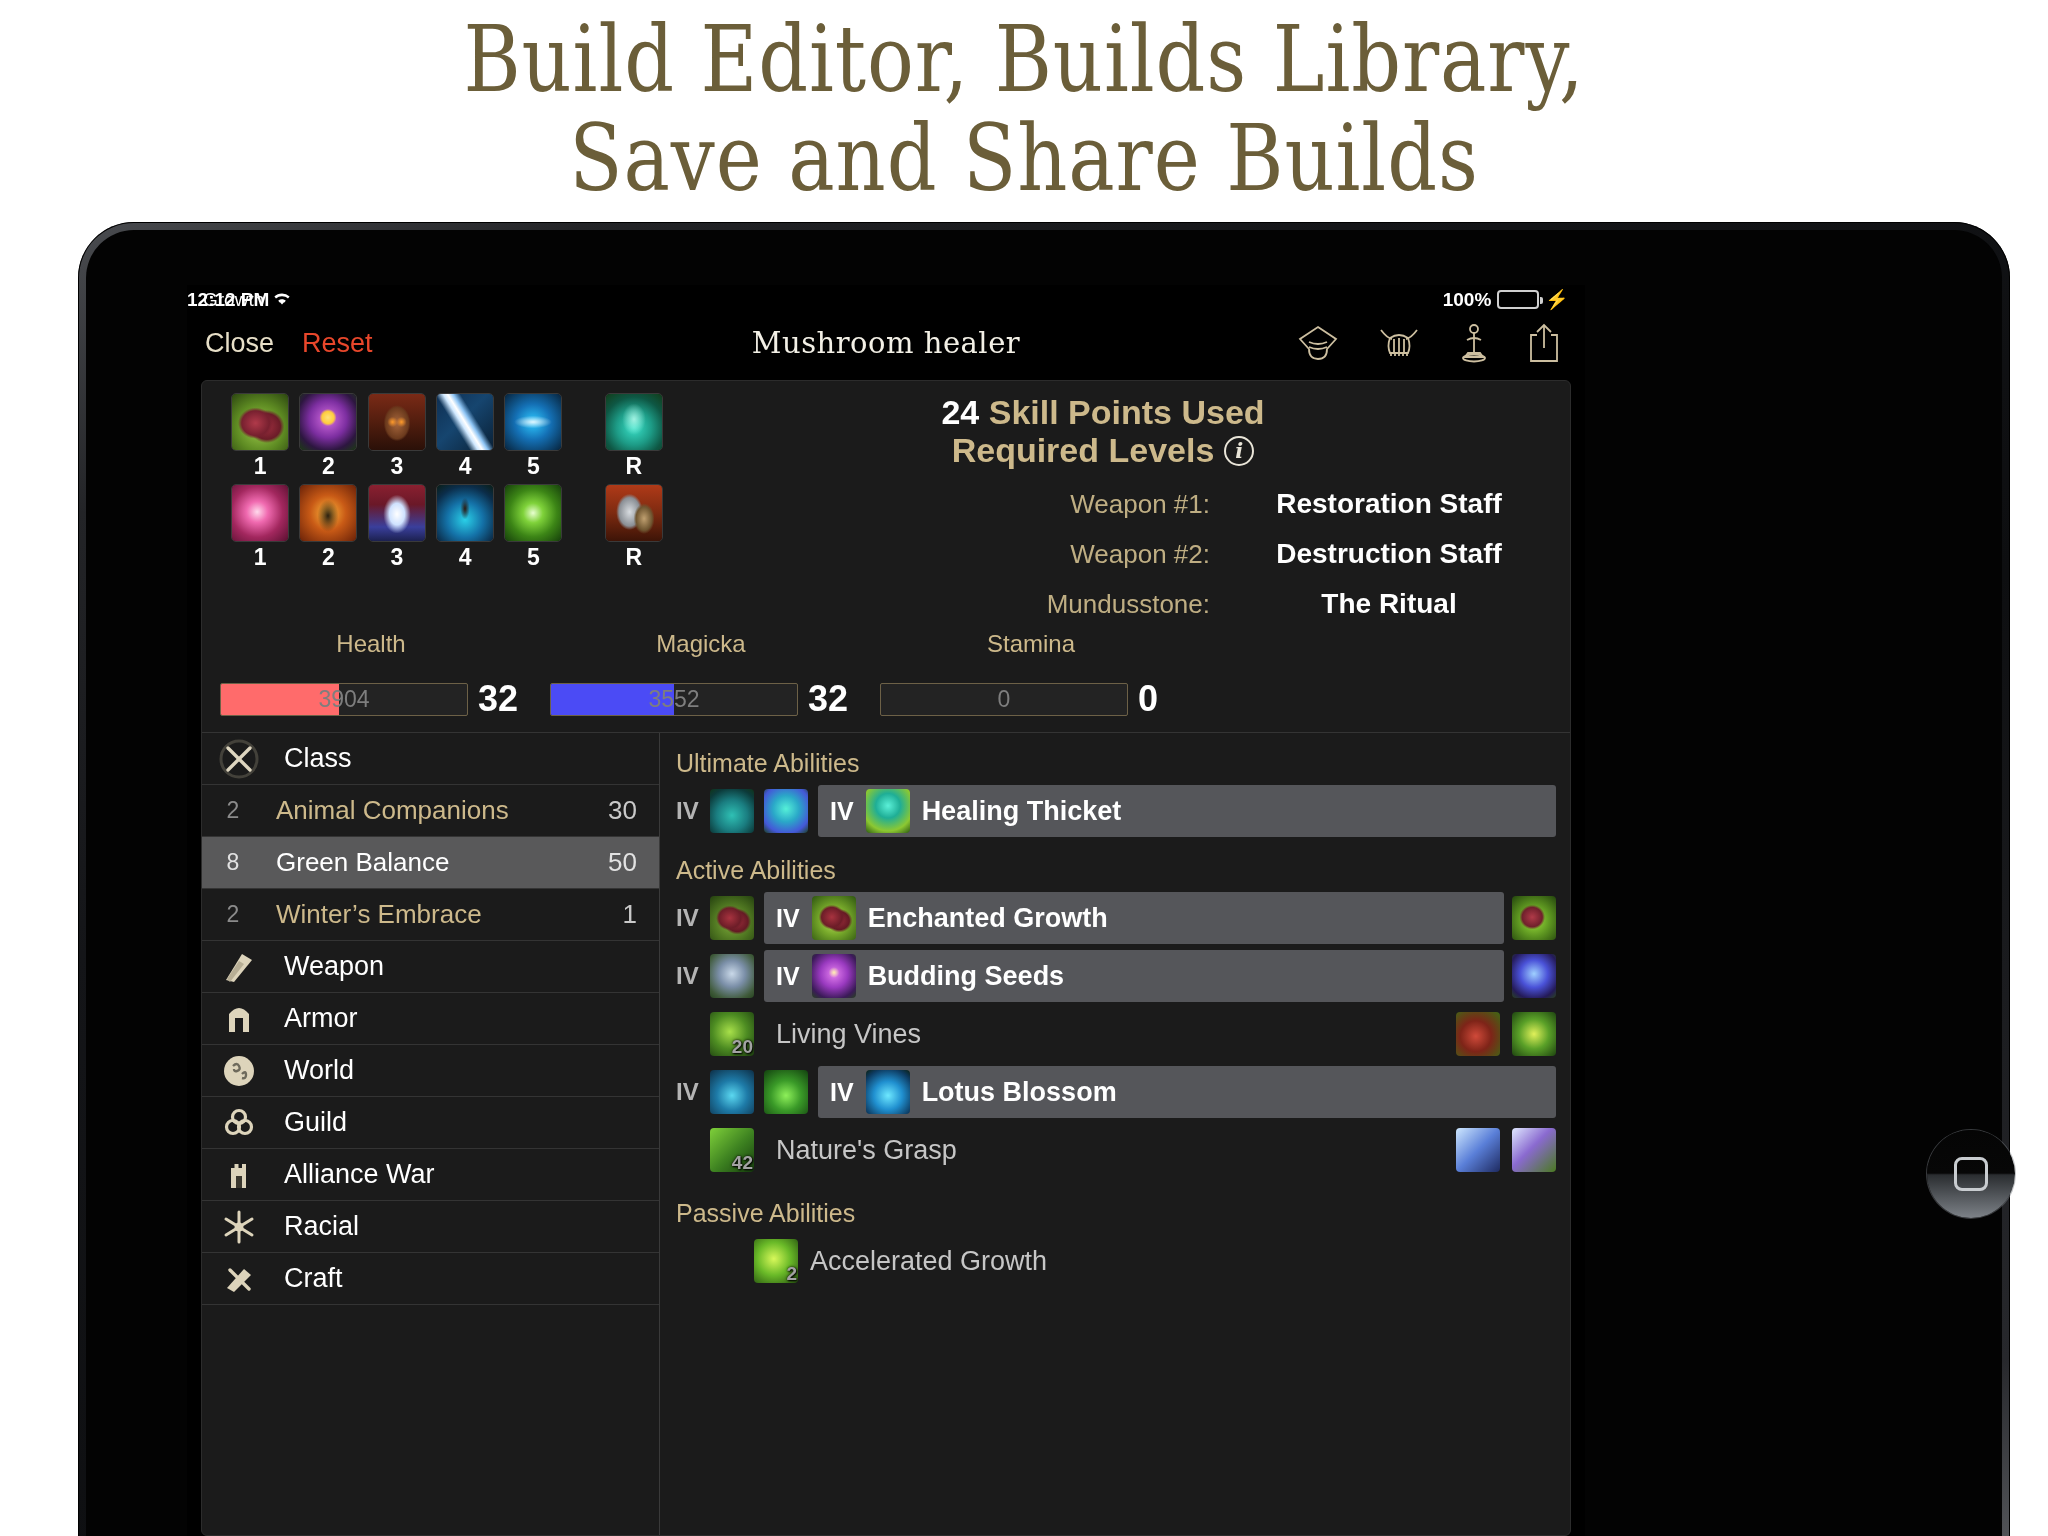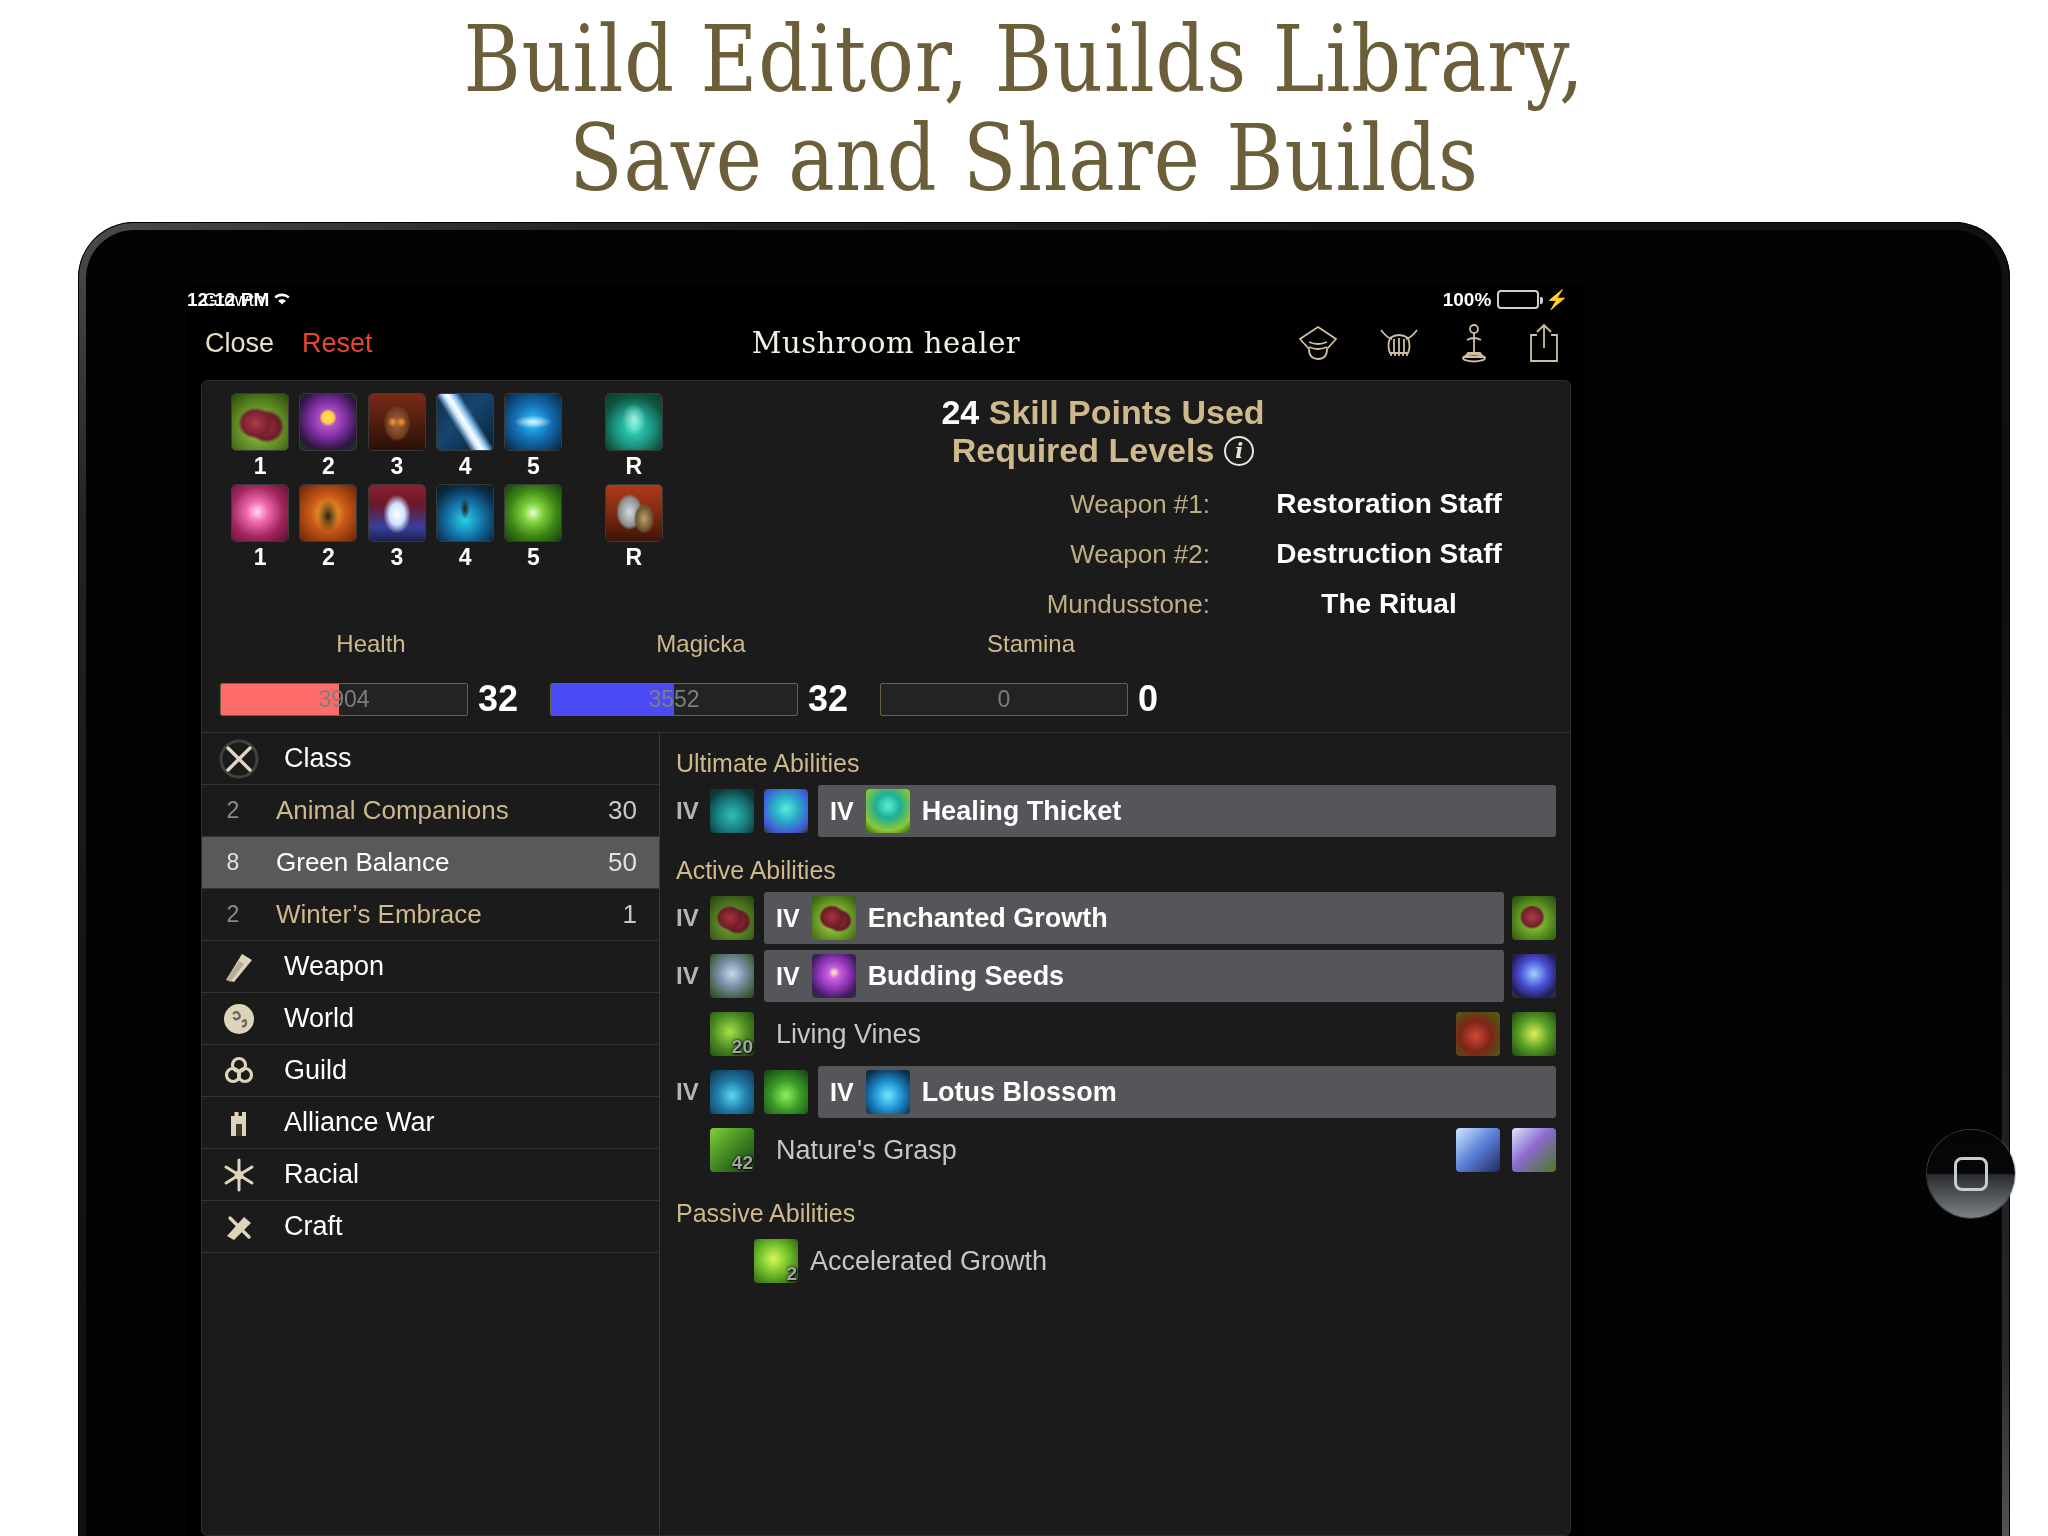--- a/index.html
+++ b/index.html
@@ -481,20 +481,28 @@
               <span class="sl-icon">
                 <svg width="42" height="42" viewBox="0 0 42 42">
                     <path d="M8 34 L24 8 L34 14 L16 36 Z" fill="#ddd4bb"></path>
                     <path d="M8 34 L20 16" stroke="#8d8straight"></path>
                     <path d="M9 33 L21 15 L26 18 L12 36 Z" fill="#b7ae95"></path>
                   </svg>
               </span>
               <span class="sl-name">Weapon</span>
             </div>
 
+            <div class="sl-row header">
+              <span class="sl-icon">
+                <svg width="42" height="42" viewBox="0 0 42 42">
+                    <path d="M11 16 Q21 4 31 16 L31 34 L25 34 L25 20 L17 20 L17 34 L11 34 Z" fill="#ddd4bb"></path>
+                  </svg>
+              </span>
+              <span class="sl-name">Armor</span>
+            </div>
 
             <div class="sl-row header">
               <span class="sl-icon">
                 <svg width="42" height="42" viewBox="0 0 42 42">
                     <circle cx="21" cy="21" r="15" fill="#ddd4bb"></circle>
                     <g fill="none" stroke="#6e6a5c" stroke-width="2.4">
                       <path d="M15 16 q4 -4 6 0 q2 4 -2 5 q-3 1 -3 -2"></path>
                       <path d="M24 24 q4 -4 4 1 q0 4 -4 3"></path>
                     </g>
                   </svg>

